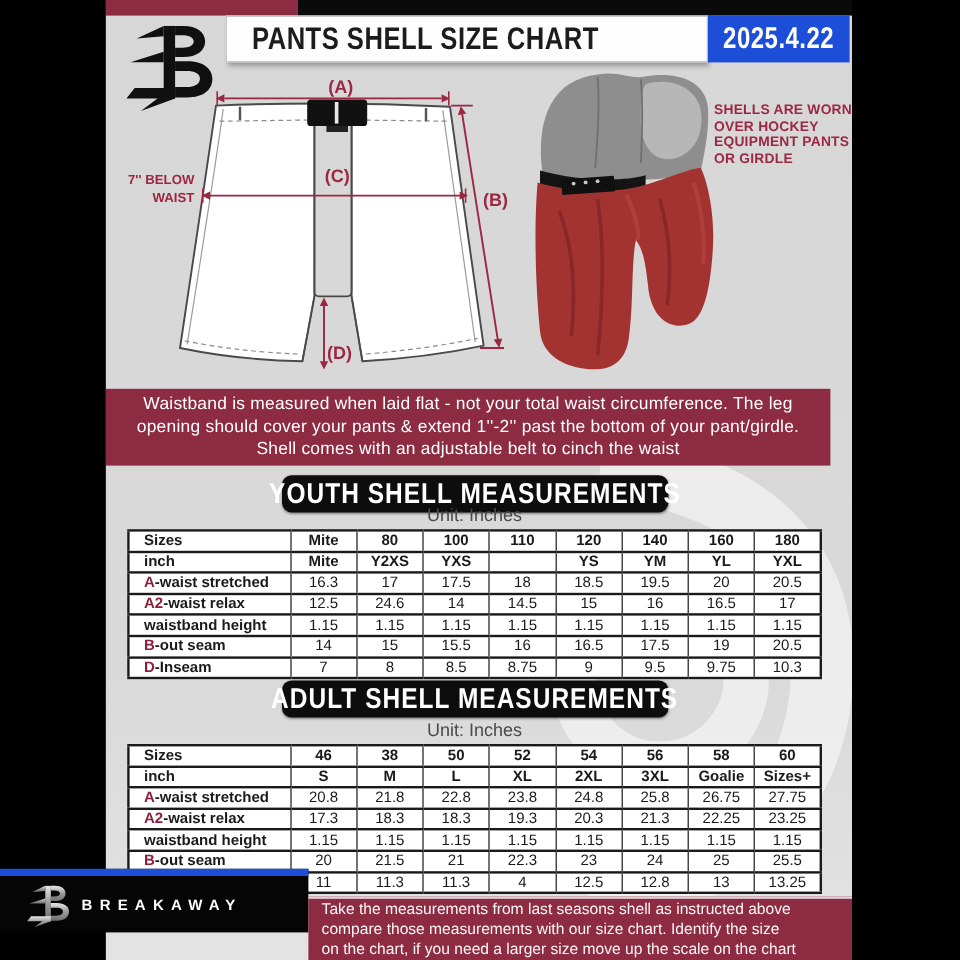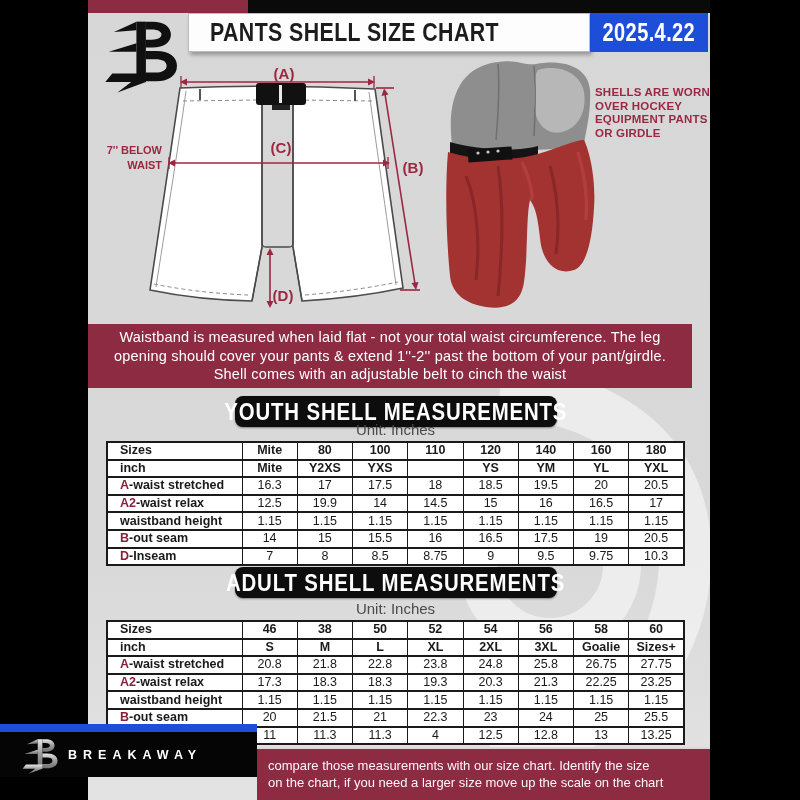--- a/index.html
+++ b/index.html
@@ -48,21 +48,21 @@
   table.size{position:absolute;left:106px;width:579px;border-collapse:collapse;z-index:6;
              table-layout:fixed;background:#fff;border:2px solid #1a1a1a;}
   table.size td{border:1px solid #1a1a1a;border-top-width:2px;border-bottom-width:2px;
                 height:15.6px;line-height:15px;padding:0;text-align:center;font-size:12.5px;color:#1a1a1a;background:#fff;}
   table.size td.lbl{text-align:left;padding-left:12px;font-weight:bold;}
   table.size td.hdr{font-weight:bold;}
   table.size .accent{color:#8d1f3a;font-weight:bold;}
   table.size col.c0{width:135px;}
   
   .footer-logo-box{position:absolute;left:0;top:724px;width:257px;height:53px;background:#050505;z-index:11;
-                   border-top:8px solid #1d4ed8;box-sizing:border-box;display:flex;align-items:center;}
+                   border-top:6px solid #1d4ed8;box-sizing:border-box;display:flex;align-items:center;}
   .footer-brand{color:#fff;font-size:12.5px;font-weight:bold;letter-spacing:6px;margin-left:10px;white-space:nowrap;}
   .footer-text-box{position:absolute;left:257px;top:747px;width:453px;height:53px;background:#8d2b43;z-index:11;
                    border-top:2px solid #e0d5d8;box-sizing:border-box;
                    display:flex;flex-direction:column;justify-content:center;padding-left:11px;}
   .footer-text-box div{color:#fbf6f7;font-size:13px;font-weight:500;line-height:16.5px;white-space:nowrap;}
 </style>
 </head>
 <body>
 
 <div class="page">
@@ -218,21 +218,21 @@
           <td>17.5</td>
           <td>18</td>
           <td>18.5</td>
           <td>19.5</td>
           <td>20</td>
           <td>20.5</td>
         </tr>
         <tr>
           <td class="lbl"><span class="accent">A2</span>-waist relax</td>
           <td>12.5</td>
-          <td>19.9</td>
+          <td>24.6</td>
           <td>14</td>
           <td>14.5</td>
           <td>15</td>
           <td>16</td>
           <td>16.5</td>
           <td>17</td>
         </tr>
         <tr>
           <td class="lbl">waistband height</td>
           <td>1.15</td>
@@ -380,19 +380,20 @@
         <path d="M53,10 l8,0 c13,0 21,6 21,15 c0,9 -8,15 -21,15 l-8,0 l0,-9 l7,0 c7,0 11,-2.5 11,-6 c0,-3.5 -4,-6 -11,-6 l-7,0 Z"></path>
         <path d="M53,44 l12,0 c15,0 24,7 24,17 c0,11 -9,18 -24,18 l-12,0 l0,-10 l11,0 c8,0 13,-3 13,-8 c0,-5 -5,-7.5 -13,-7.5 l-11,0 Z"></path>
         <path d="M42,10 L42,20 L16,22 Z"></path>
         <path d="M42,35 L42,45 L10,45 Z"></path>
         <path d="M53,70 L53,80 L20,92 L36,80 L6,80 L14,70 Z"></path>
       </g>
     </svg>
     <span class="footer-brand">BREAKAWAY</span>
   </div>
   <div class="footer-text-box">
+    <div>Take the measurements from last seasons shell as instructed above</div>
     <div>compare those measurements  with our size chart. Identify the size</div>
     <div>on the chart, if you need a larger size move up the scale on the chart</div>
   </div>
 
   <div class="frame-left"></div>
   <div class="frame-right"></div>
 </div>
 
 </body></html>

